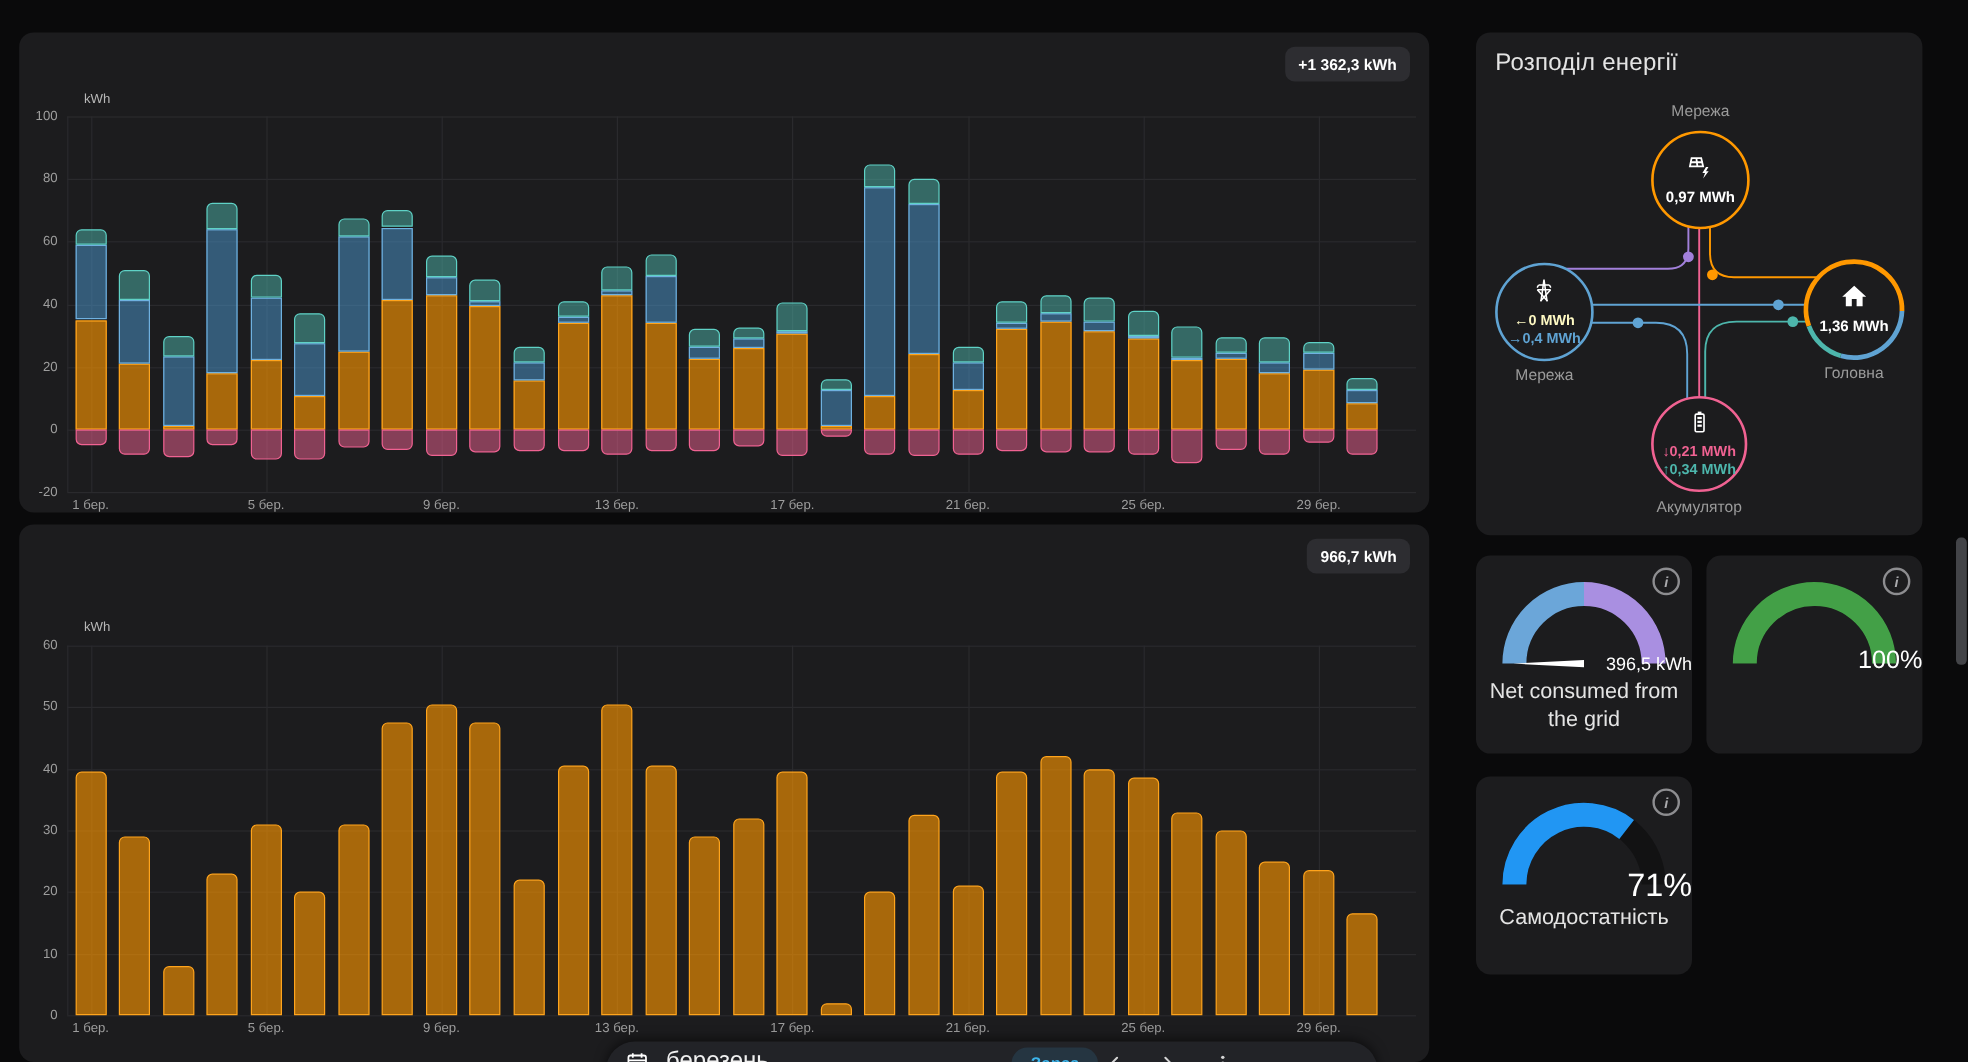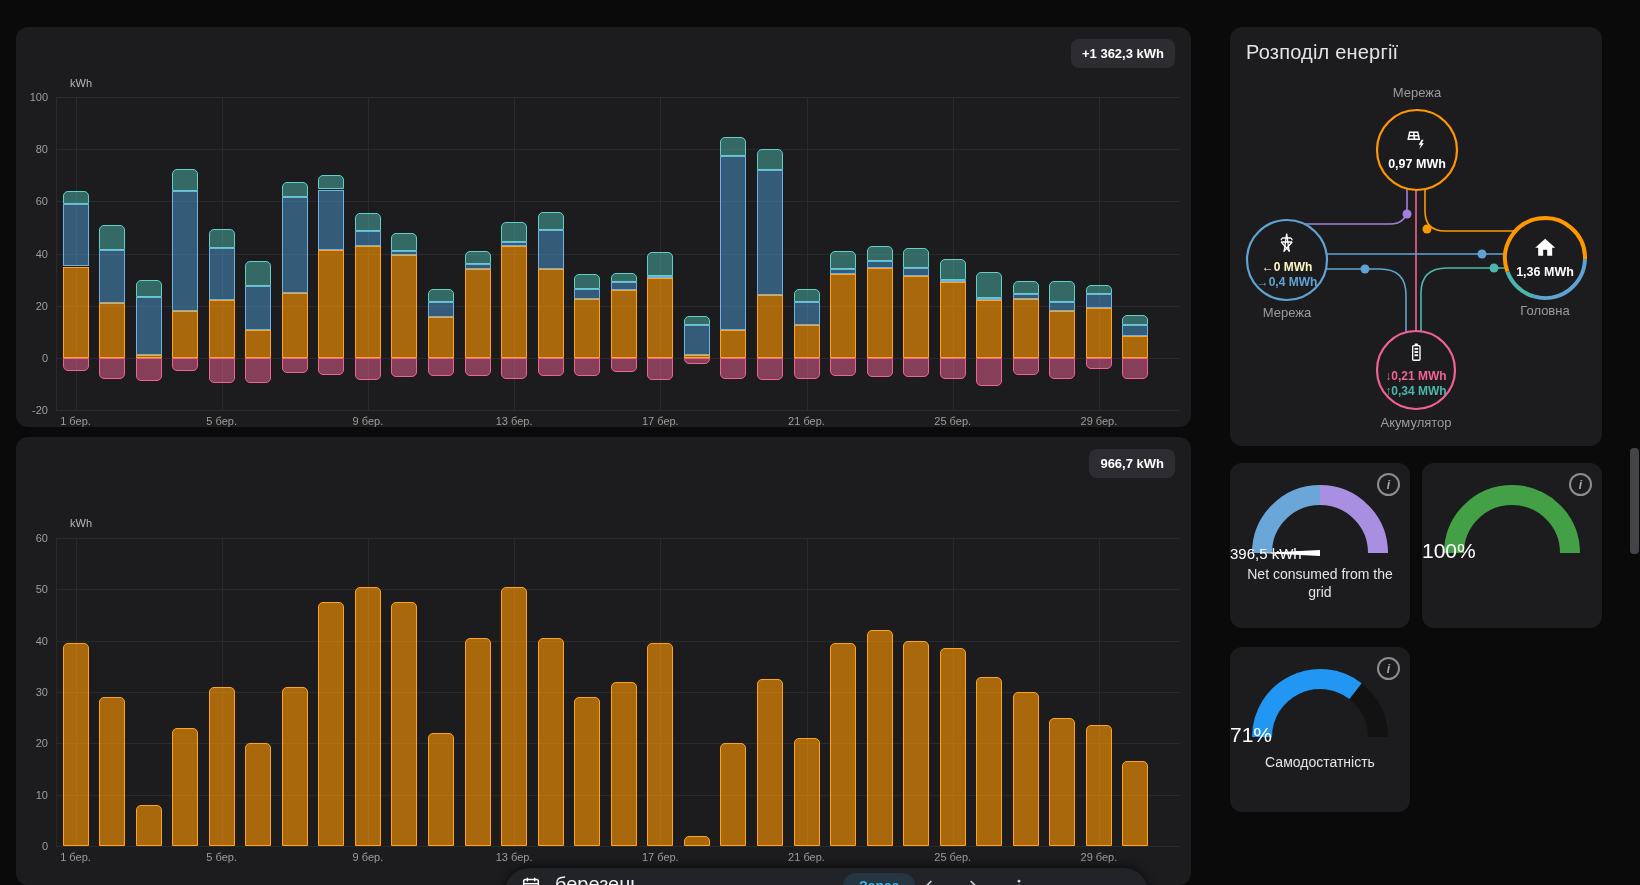--- a/index.html
+++ b/index.html
@@ -21,23 +21,23 @@
   .node-ring{fill:#1c1c1e;stroke-width:2.2;}
   .node-label{position:absolute;transform:translateX(-50%);font-size:13px;color:#9b9b9b;white-space:nowrap;}
   .node-content{position:absolute;transform:translate(-50%,-50%);text-align:center;color:#fff;line-height:1.25;}
   .node-value{font-size:12.5px;font-weight:700;color:#fff;white-space:nowrap;}
   .node-value.small{font-size:12px;}
   
   .gauge-card{position:absolute;background:#1c1c1e;border-radius:12px;}
   .info-icon{position:absolute;top:10px;right:10px;width:19px;height:19px;border:2px solid #8d8d90;border-radius:50%;
              color:#ababae;font-size:12px;font-weight:700;display:flex;align-items:center;justify-content:center;font-style:italic;}
   .gauge-svg{position:absolute;left:50%;transform:translateX(-50%);top:18px;}
-  .gauge-value{position:absolute;width:100%;text-align:left;color:#fff;font-weight:500;}
+  .gauge-value{position:absolute;width:100%;text-align:right;color:#fff;font-weight:500;}
   .gauge-label{position:absolute;width:100%;box-sizing:border-box;padding:0 8px;text-align:center;
-               font-size:14px;color:#e4e4e4;line-height:1.3;}
+               font-size:18px;color:#e4e4e4;line-height:1.3;}
   
   #footer-bar{position:absolute;background:#222327;border-radius:24px 24px 0 0;z-index:6;
               box-shadow:0 -2px 10px rgba(0,0,0,.55);}
   .footer-month{position:absolute;font-size:20px;font-weight:500;color:#f0f0f0;}
   .now-pill{position:absolute;background:rgba(56,166,226,0.14);color:#3cb4ea;font-size:14px;font-weight:700;
             padding:5px 16px;border-radius:16px;}
   .nav-btn{position:absolute;width:24px;height:24px;display:flex;align-items:center;justify-content:center;}
   #scrollbar-thumb{position:absolute;background:#434448;border-radius:4px;}
 </style>
 </head>
@@ -370,21 +370,21 @@
       </svg>
     <div class="gauge-value" style="top:76px;font-size:21px;">100%</div>
   </div>
 
   <div class="gauge-card" id="gauge-2" style="left:1230px;top:647px;width:180px;height:165px;">
     <div class="info-icon">i</div>
     <svg class="gauge-svg" width="140" height="82" viewBox="0 0 140 82">
         <path d="M 12.00 72.00 A 58 58 0 0 1 128.00 72.00" stroke="#121213" stroke-width="20" fill="none"></path>
         <path d="M 12.00 72.00 A 58 58 0 0 1 105.55 26.17" stroke="#2196f3" stroke-width="20" fill="none"></path>
       </svg>
-    <div class="gauge-value" style="top:76px;font-size:21px;">71%</div>
+    <div class="gauge-value" style="top:76px;font-size:27px;">71%</div>
     <div class="gauge-label" style="top:106px;">Самодостатність</div>
   </div>
 
   <div id="footer-bar" style="left:505px;top:848px;width:643px;height:37px;margin-top:20px;">
     <svg style="position:absolute;left:15px;top:7px;" width="22" height="22" viewBox="0 0 24 24">
       <rect x="4" y="5" width="16" height="15" rx="2" stroke="#fff" stroke-width="1.6" fill="none"></rect>
       <line x1="8" y1="3" x2="8" y2="7" stroke="#fff" stroke-width="1.6"></line>
       <line x1="16" y1="3" x2="16" y2="7" stroke="#fff" stroke-width="1.6"></line>
       <line x1="4" y1="9.5" x2="20" y2="9.5" stroke="#fff" stroke-width="1.6"></line>
       <rect x="7" y="12.5" width="3.4" height="3.4" fill="#fff"></rect>

